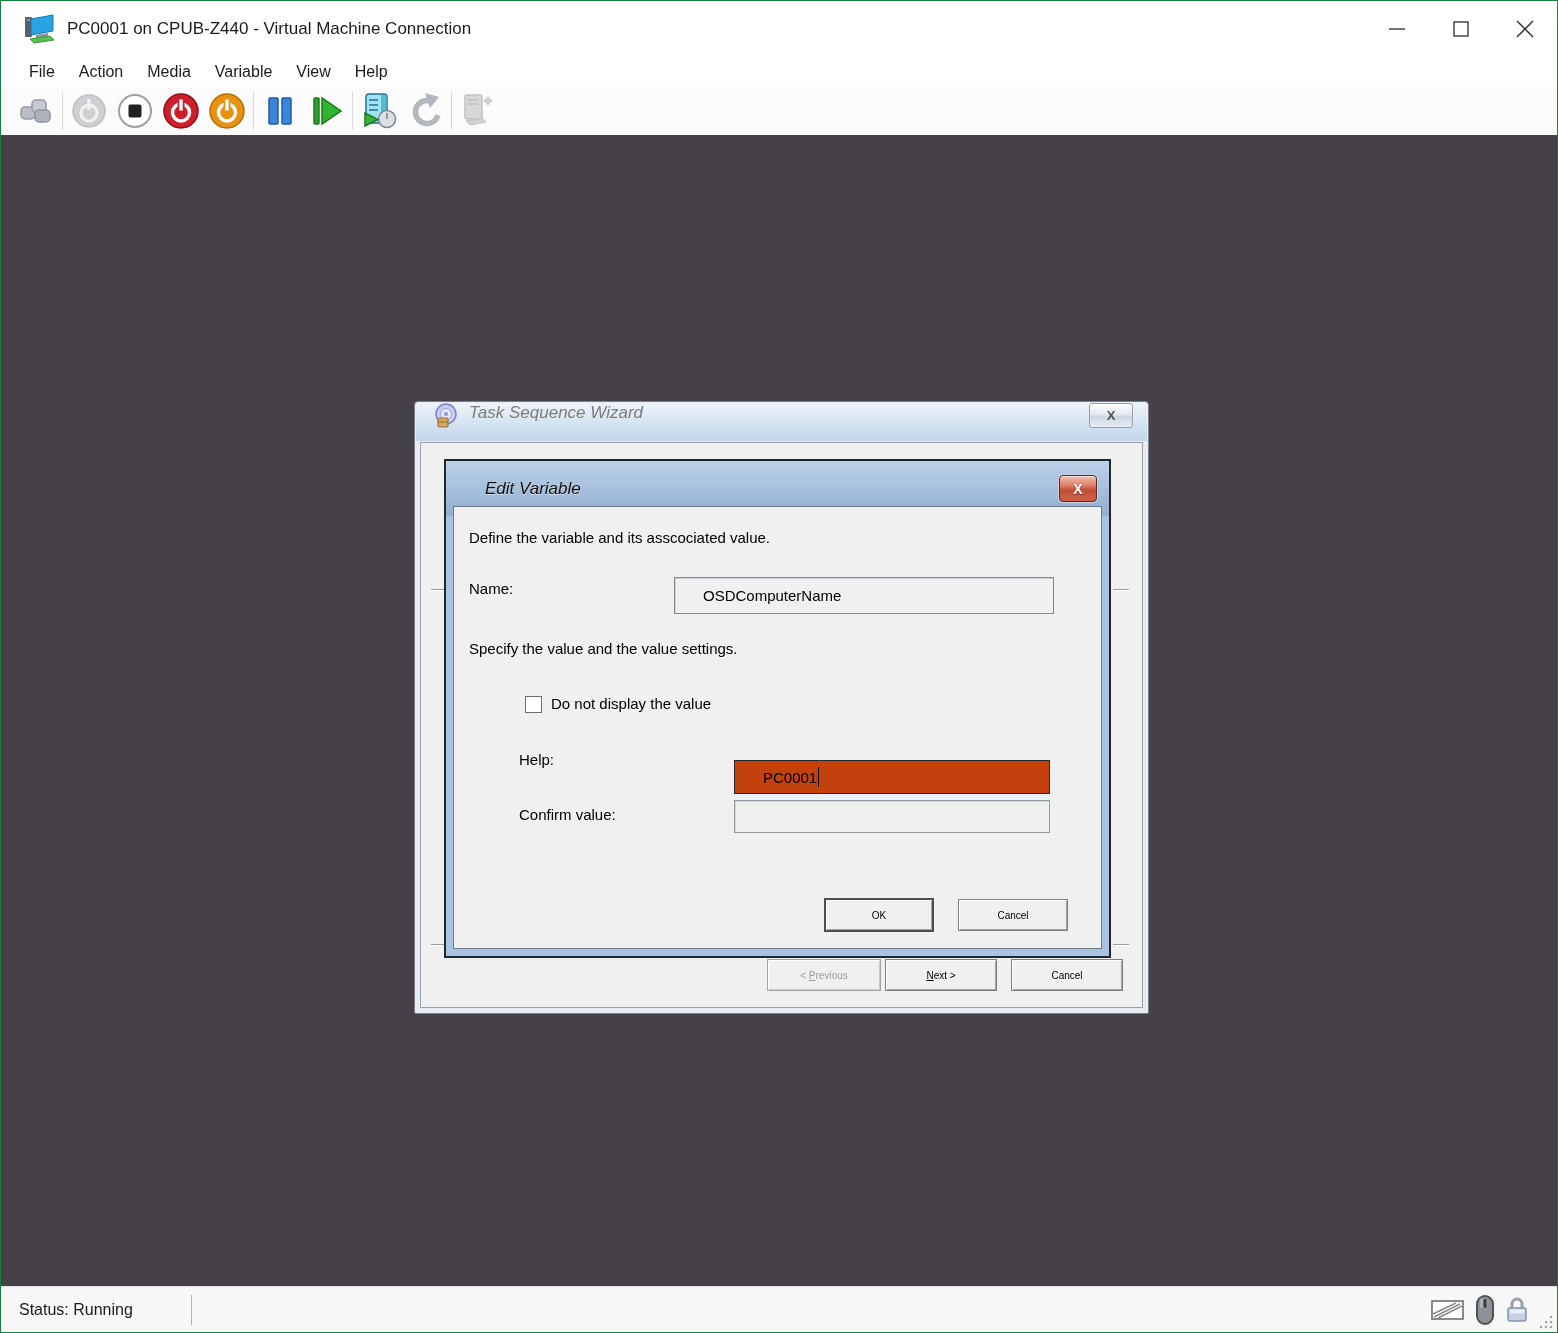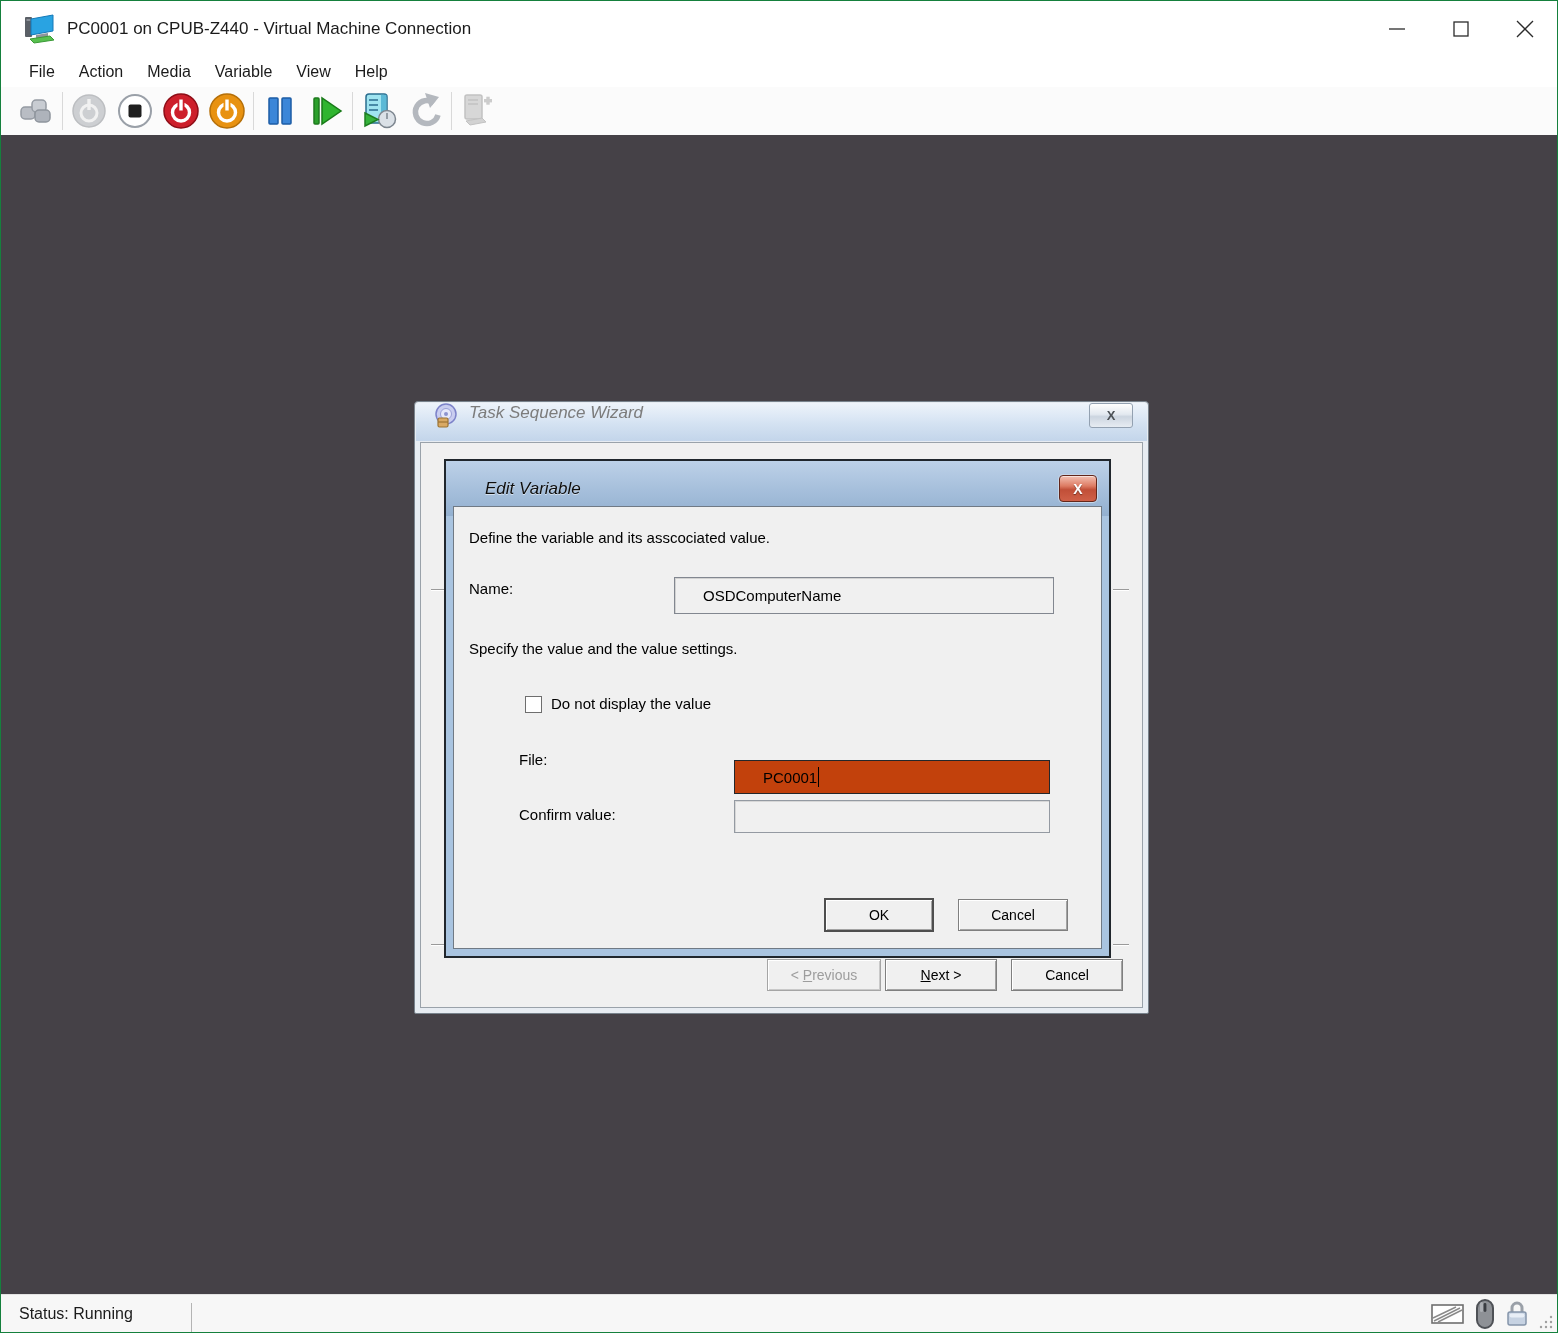--- a/index.html
+++ b/index.html
@@ -43,21 +43,21 @@
                display:flex; align-items:center; justify-content:center;
                font-size:13px; font-weight:bold; color:#4d5257; }
   .wiz-client { position:absolute; left:5px; right:5px; top:40px; bottom:5px;
                 background:#f0f0f0; border:1px solid #9aa2aa; }
   .etch { position:absolute; height:0; border-top:1px solid #9a9a9a; border-bottom:1px solid #ffffff; width:16px; }
 
   
   .btn95 { position:absolute; background:#f0f0f0; border:1px solid #7f7f7f;
            box-shadow: inset 1px 1px 0 #ffffff, inset -1px -1px 0 #a3a3a3;
            display:flex; align-items:center; justify-content:center;
-           font-size:14px; color:#000; white-space:pre; }
+           font-size:10px; color:#000; white-space:pre; }
   .btn95.default { border:2px solid #4e4e4e; }
   .btn95.disabled { color:#9d9d9d; border-color:#a5a5a5;
                     box-shadow: inset 1px 1px 0 #ffffff, inset -1px -1px 0 #c9c9c9; }
   .accel { text-decoration:underline; }
 
   
   .dialog { position:absolute; left:443px; top:324px; width:667px; height:499px;
             background:#a9c4e0; border:2px solid #20262c; z-index:5; }
   .dlg-title { position:absolute; left:0; right:0; top:0; height:55px;
                background:linear-gradient(#bdd1e8, #a7c0dc 50%, #93b0d0);
@@ -76,21 +76,21 @@
 
   .field { position:absolute; display:flex; align-items:center; padding-left:28px; font-size:15px; }
   .field-readonly { background:#f0f0f0; border:1px solid #828790; box-shadow: inset 1px 1px 0 rgba(0,0,0,0.12); }
   .field-focused { background:#c2410c; border:1px solid #23272b;margin-top:12px; }
   .field-disabled { background:#f0f0f0; border:1px solid #949aa2; box-shadow: inset 1px 1px 0 rgba(0,0,0,0.10); }
   .caret { display:inline-block; width:1px; height:20px; background:#000; margin-left:1px; }
 
   .checkbox { position:absolute; width:17px; height:17px; background:#ffffff; border:1px solid #6e6e6e; }
 
   
-  .statusbar { height:38px; flex:0 0 auto; background:#f7f7f7; border-top:1px solid #e3e3e3;
+  .statusbar { height:46px; flex:0 0 auto; background:#f7f7f7; border-top:1px solid #e3e3e3;
                display:flex; align-items:center; position:relative; }
   .status-text { margin-left:18px; font-size:16px; color:#1b1b1b; }
   .status-sep { position:absolute; left:190px; top:8px; width:1px; height:30px; background:#b4b4b4; }
   .status-icons { margin-left:auto; display:flex; align-items:center; gap:10px; margin-right:28px; }
   .grip { position:absolute; right:3px; bottom:3px; }
 </style>
 </head>
 <body>
 
 <div class="window">
@@ -263,21 +263,21 @@
         <div class="lbl" style="left:15px; top:73px;">Name:</div>
         <div class="field field-readonly" style="left:220px; top:70px; width:380px; height:37px;">
           <span>OSDComputerName</span>
         </div>
 
         <div class="lbl" style="left:15px; top:133px;">Specify the value and the value settings.</div>
 
         <div class="checkbox" style="left:71px; top:189px;"></div>
         <div class="lbl" style="left:97px; top:188px;">Do not display the value</div>
 
-        <div class="lbl" style="left:65px; top:244px;">File:</div>
+        <div class="lbl" style="left:65px; top:244px;">Help:</div>
         <div class="field field-focused" style="left:280px; top:241px; width:316px; height:34px;">
           <span>PC0001</span>
             <span class="caret"></span>
         </div>
 
         <div class="lbl" style="left:65px; top:299px;">Confirm value:</div>
         <div class="field field-disabled" style="left:280px; top:293px; width:316px; height:33px;">
           <span></span>
         </div>
 

